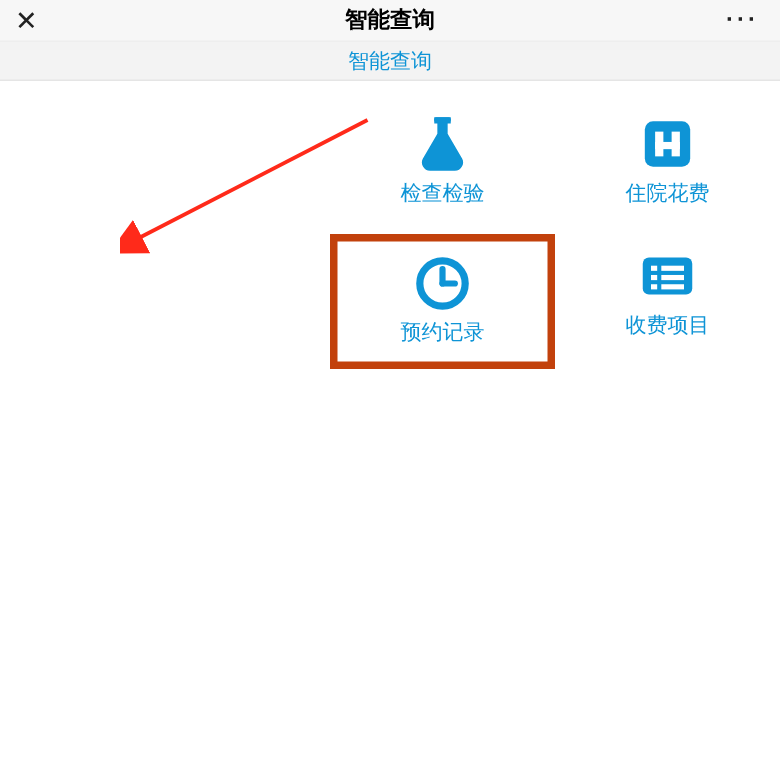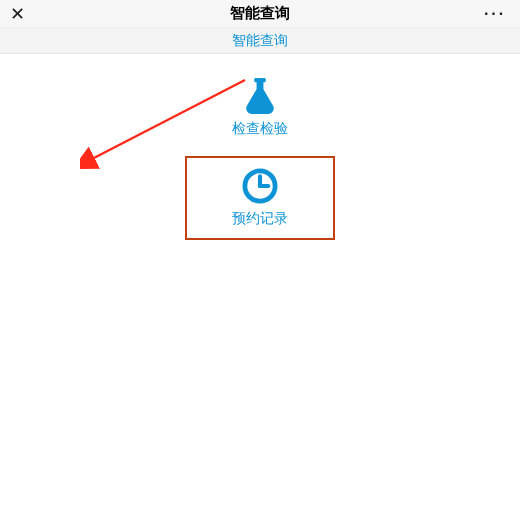--- a/index.html
+++ b/index.html
@@ -27,29 +27,29 @@
       height: 26px;
       display: flex; align-items: center; justify-content: center;
       background: #f3f3f3;
       border-bottom: 1px solid #e5e5e5;
     }
     .subheader-title { font-size: 14px; color: #0e94d6; }
     .grid {
       flex: 1;
       padding: 14px 0 0 0;
     }
-    .row { display: flex; justify-content: center; margin-bottom: 8px; }
+    .row { display: flex; justify-content: flex-end; margin-bottom: 8px; }
     .cell {
       width: 150px;
       display: flex;
       flex-direction: column;
       align-items: center;
       padding: 6px 0 10px 0;
     }
-    .cell.highlighted { border: 2px solid #c2410c; }
+    .cell.highlighted { border: 5px solid #c2410c; }
     .icon { width: 44px; height: 44px; display: flex; align-items: center; justify-content: center; }
     .icon svg { width: 100%; height: 100%; }
     .label { margin-top: 2px; font-size: 14px; color: #0e94d6; }
     
     .arrow {
       position: absolute;
       pointer-events: none;
     }
   </style>
 </head>
@@ -75,37 +75,62 @@
         <span class="icon">
           <svg viewBox="0 0 64 64">
               <path fill="#0e94d6" d="M24 6h16v6h-3v10l14 24c3 5-1 12-7 12H20c-6 0-10-7-7-12l14-24V12h-3V6z"></path>
               <rect x="24" y="6" width="16" height="5" rx="2" fill="#0e94d6"></rect>
             </svg>
         </span>
         <span class="label">检查检验</span>
       </div>
 
 
+      <div class="cell">
+        <span class="icon">
+          <svg viewBox="0 0 64 64">
+              <rect x="10" y="10" width="44" height="44" rx="8" fill="#0e94d6"></rect>
+              <rect x="20" y="20" width="8" height="24" fill="#fff"></rect>
+              <rect x="36" y="20" width="8" height="24" fill="#fff"></rect>
+              <rect x="20" y="30" width="24" height="7" fill="#fff"></rect>
+            </svg>
+        </span>
+        <span class="label">住院花费</span>
+      </div>
 
     </div>
 
     <div class="row">
 
       <div class="cell highlighted">
         <span class="icon">
           <svg viewBox="0 0 64 64">
               <circle cx="32" cy="32" r="22" fill="none" stroke="#0e94d6" stroke-width="7"></circle>
               <line x1="32" y1="32" x2="32" y2="18" stroke="#0e94d6" stroke-width="6" stroke-linecap="round"></line>
               <line x1="32" y1="32" x2="44" y2="32" stroke="#0e94d6" stroke-width="6" stroke-linecap="round"></line>
             </svg>
         </span>
         <span class="label">预约记录</span>
       </div>
 
 
+      <div class="cell">
+        <span class="icon">
+          <svg viewBox="0 0 64 64">
+              <rect x="8" y="14" width="48" height="36" rx="6" fill="#0e94d6"></rect>
+              <rect x="16" y="22" width="6" height="5" fill="#fff"></rect>
+              <rect x="26" y="22" width="22" height="5" fill="#fff"></rect>
+              <rect x="16" y="31" width="6" height="5" fill="#fff"></rect>
+              <rect x="26" y="31" width="22" height="5" fill="#fff"></rect>
+              <rect x="16" y="40" width="6" height="5" fill="#fff"></rect>
+              <rect x="26" y="40" width="22" height="5" fill="#fff"></rect>
+            </svg>
+        </span>
+        <span class="label">收费项目</span>
+      </div>
 
     </div>
 
   </div>
 
   <svg class="arrow" style="left:80px; top:75px; width:170px; height:95px;" viewBox="0 0 170 95">
     <defs>
       <marker id="ah" markerWidth="10" markerHeight="10" refX="2" refY="5" orient="auto">
         <path d="M0,0 L10,5 L0,10 z" fill="#ff2a1a"></path>
       </marker>

